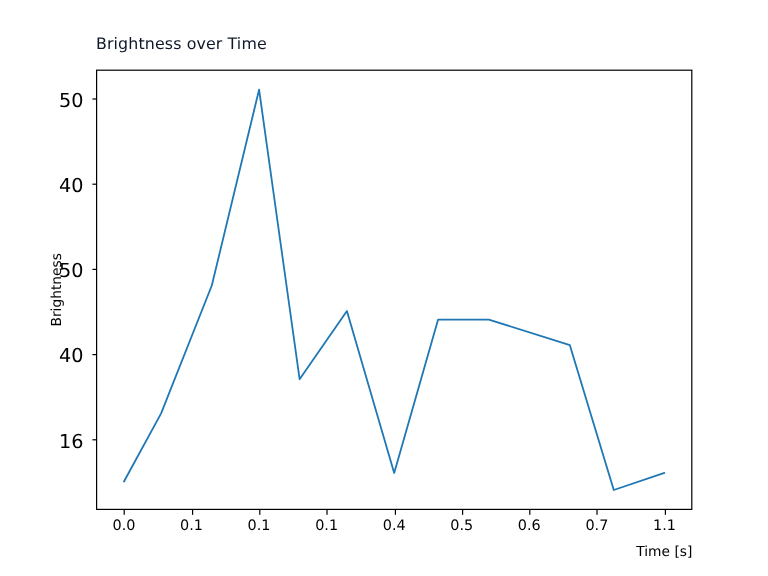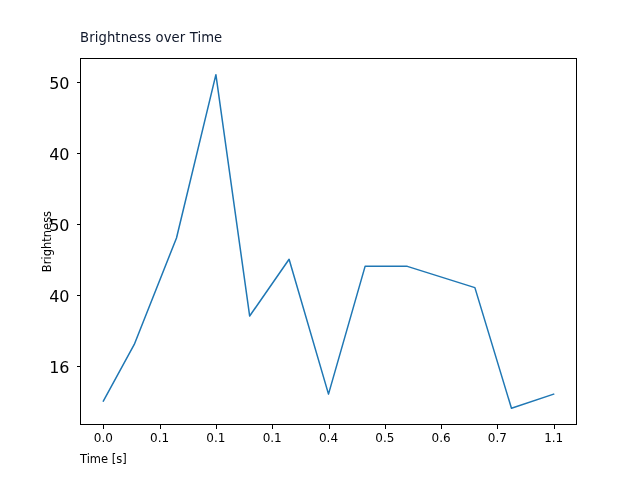--- a/index.html
+++ b/index.html
@@ -93,21 +93,21 @@
     transform: translateX(-50%);
     font-size: 12px;
     white-space: nowrap;
     color: #000000;
   }
   #xlabel {
     position: absolute;
     left: 80px;
     top: 452px;
     width: 497px;
-    text-align: left;
+    text-align: right;
     font-size: 11.5px;
     color: #000000;
   }
   #ylabel {
     position: absolute;
     left: 0px;
     top: 0px;
     width: 367px;
     text-align: center;
     font-size: 11.5px;

